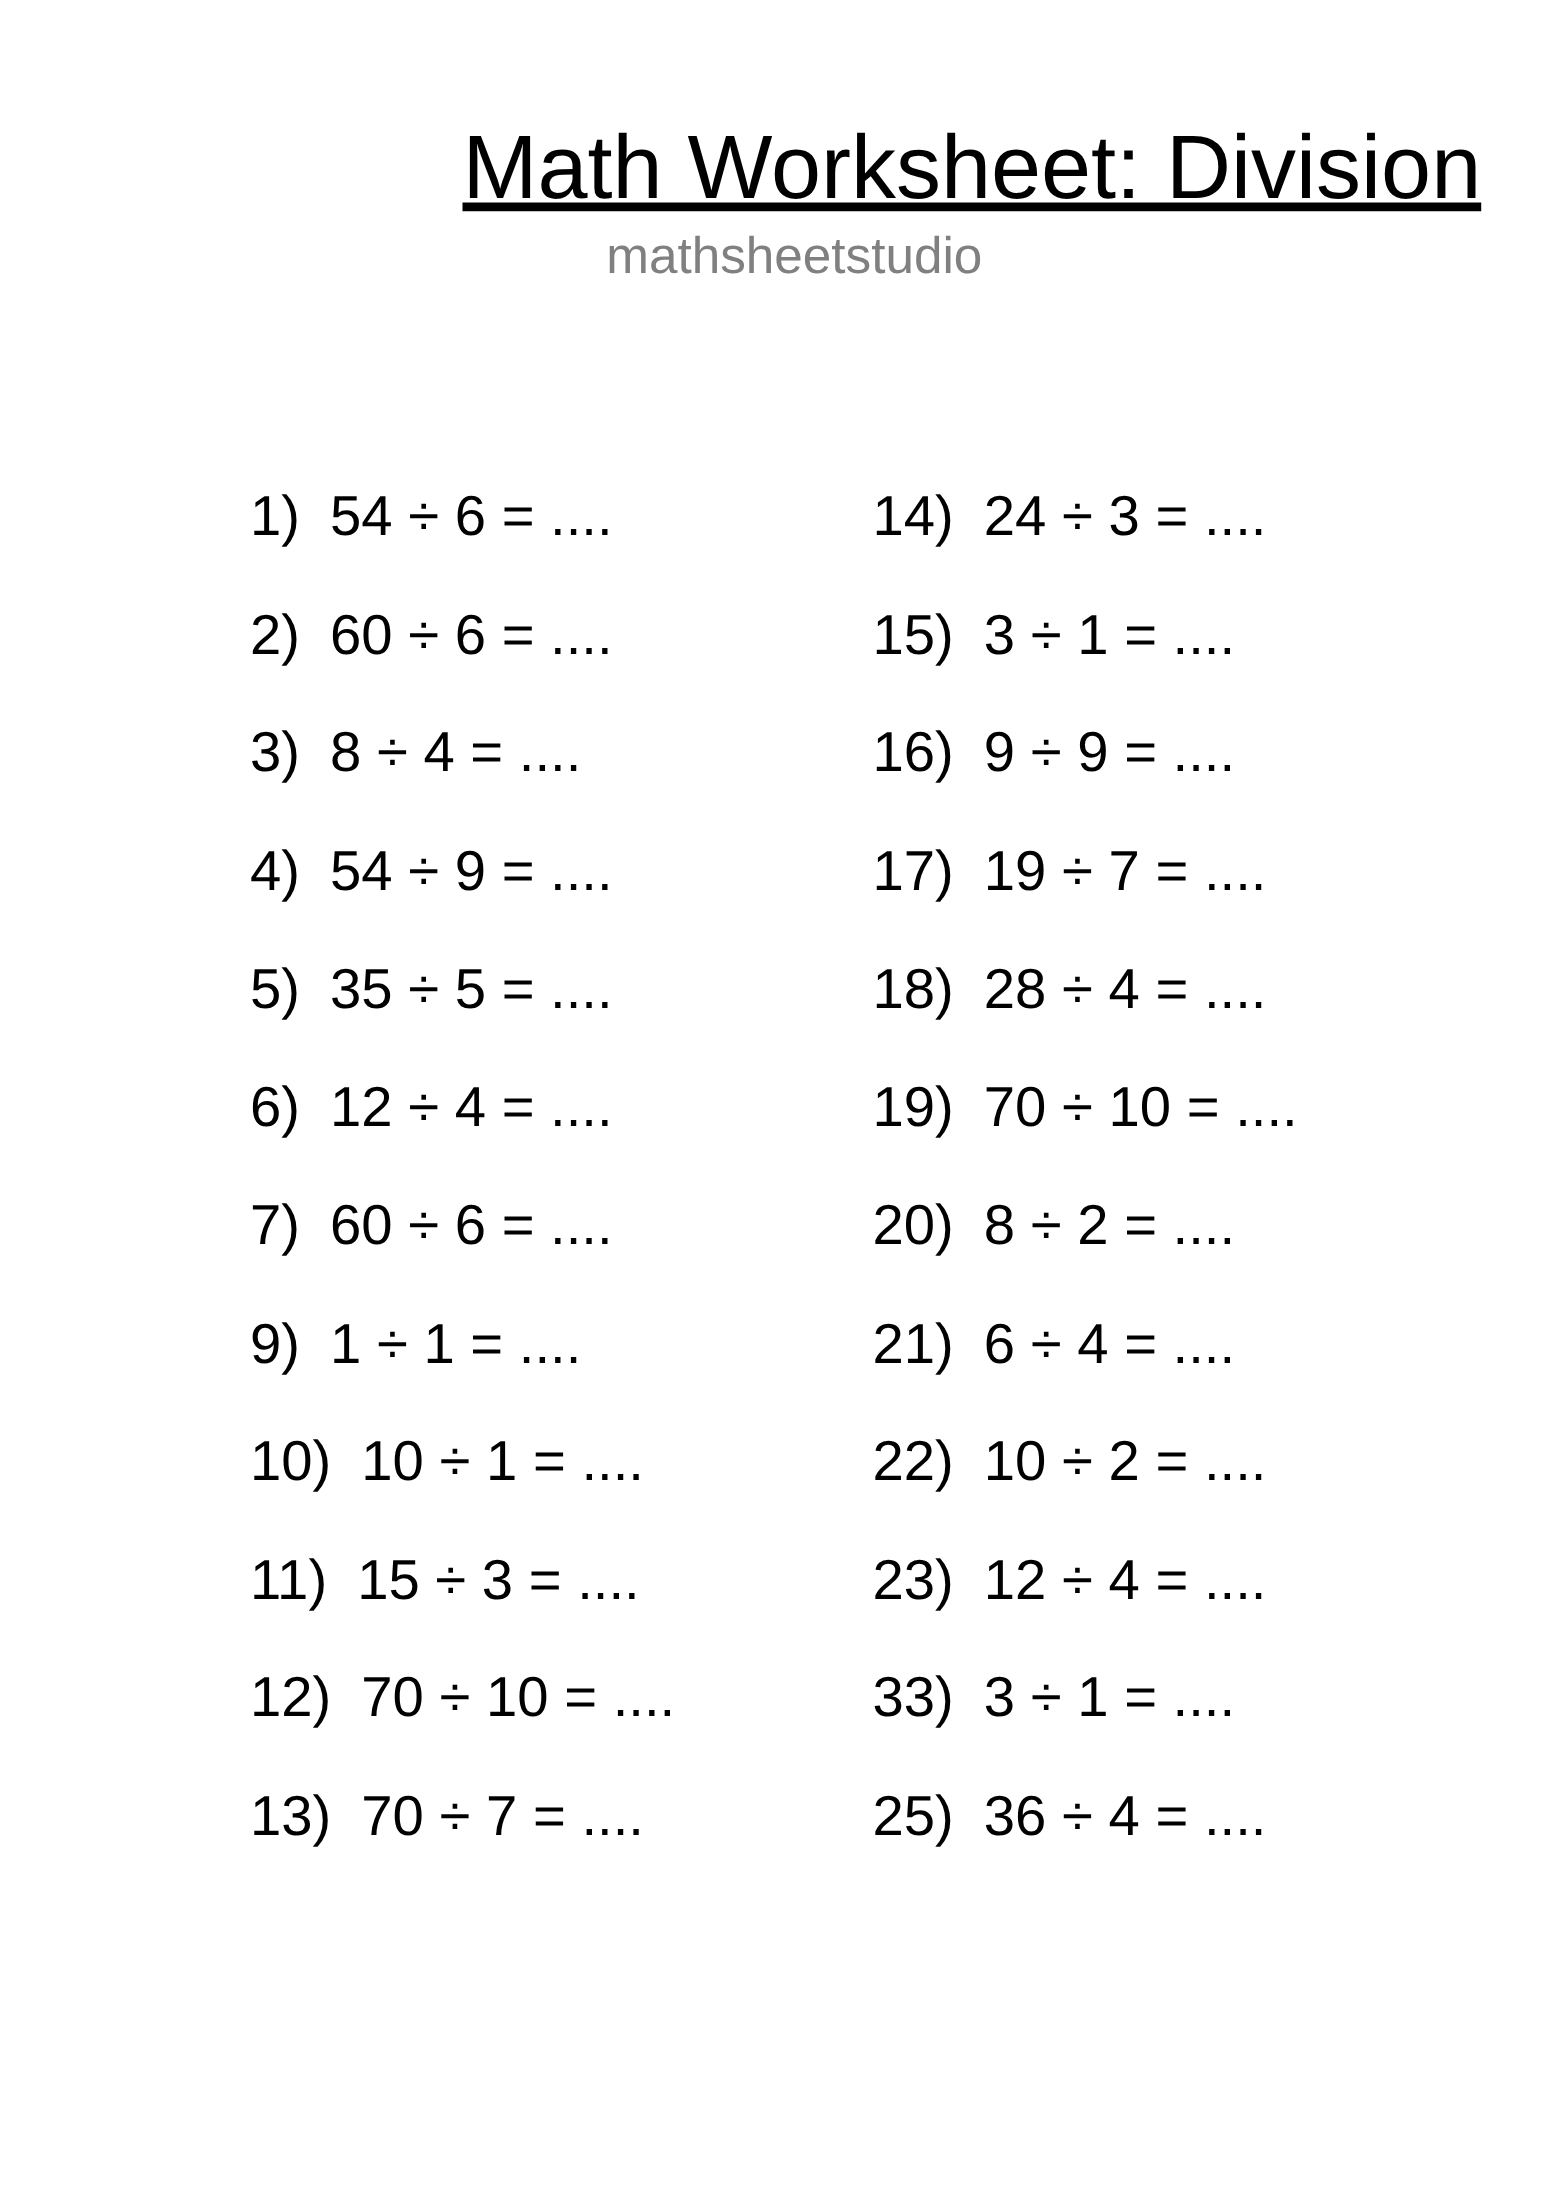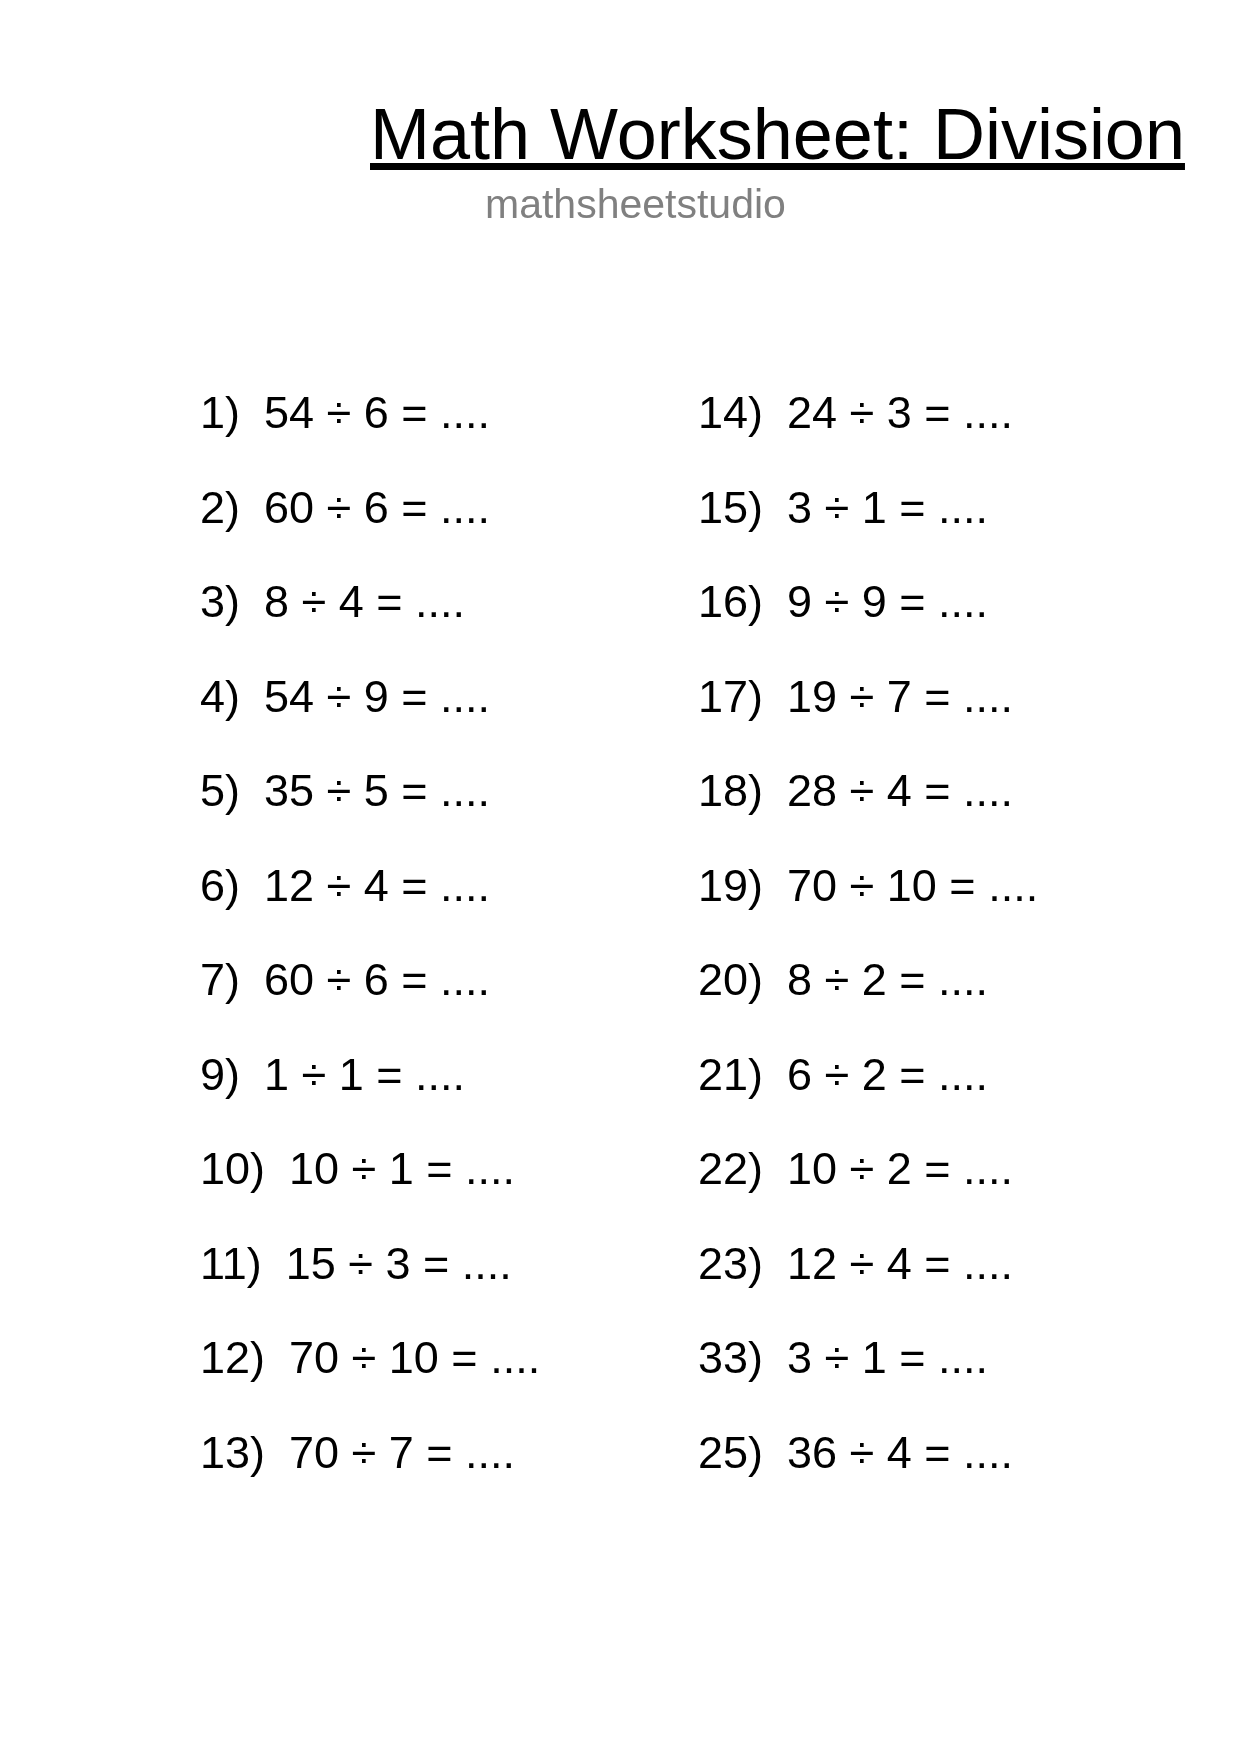--- a/index.html
+++ b/index.html
@@ -35,18 +35,18 @@
 </div>
 
 <div class="col right">
   <div class="problem"><span class="num">14)</span><span>24 ÷ 3 = ....</span></div>
   <div class="problem"><span class="num">15)</span><span>3 ÷ 1 = ....</span></div>
   <div class="problem"><span class="num">16)</span><span>9 ÷ 9 = ....</span></div>
   <div class="problem"><span class="num">17)</span><span>19 ÷ 7 = ....</span></div>
   <div class="problem"><span class="num">18)</span><span>28 ÷ 4 = ....</span></div>
   <div class="problem"><span class="num">19)</span><span>70 ÷ 10 = ....</span></div>
   <div class="problem"><span class="num">20)</span><span>8 ÷ 2 = ....</span></div>
-  <div class="problem"><span class="num">21)</span><span>6 ÷ 2 = ....</span></div>
+  <div class="problem"><span class="num">21)</span><span>6 ÷ 4 = ....</span></div>
   <div class="problem"><span class="num">22)</span><span>10 ÷ 2 = ....</span></div>
   <div class="problem"><span class="num">23)</span><span>12 ÷ 4 = ....</span></div>
   <div class="problem"><span class="num">33)</span><span>3 ÷ 1 = ....</span></div>
   <div class="problem"><span class="num">25)</span><span>36 ÷ 4 = ....</span></div>
 </div>
 
 </body></html>

